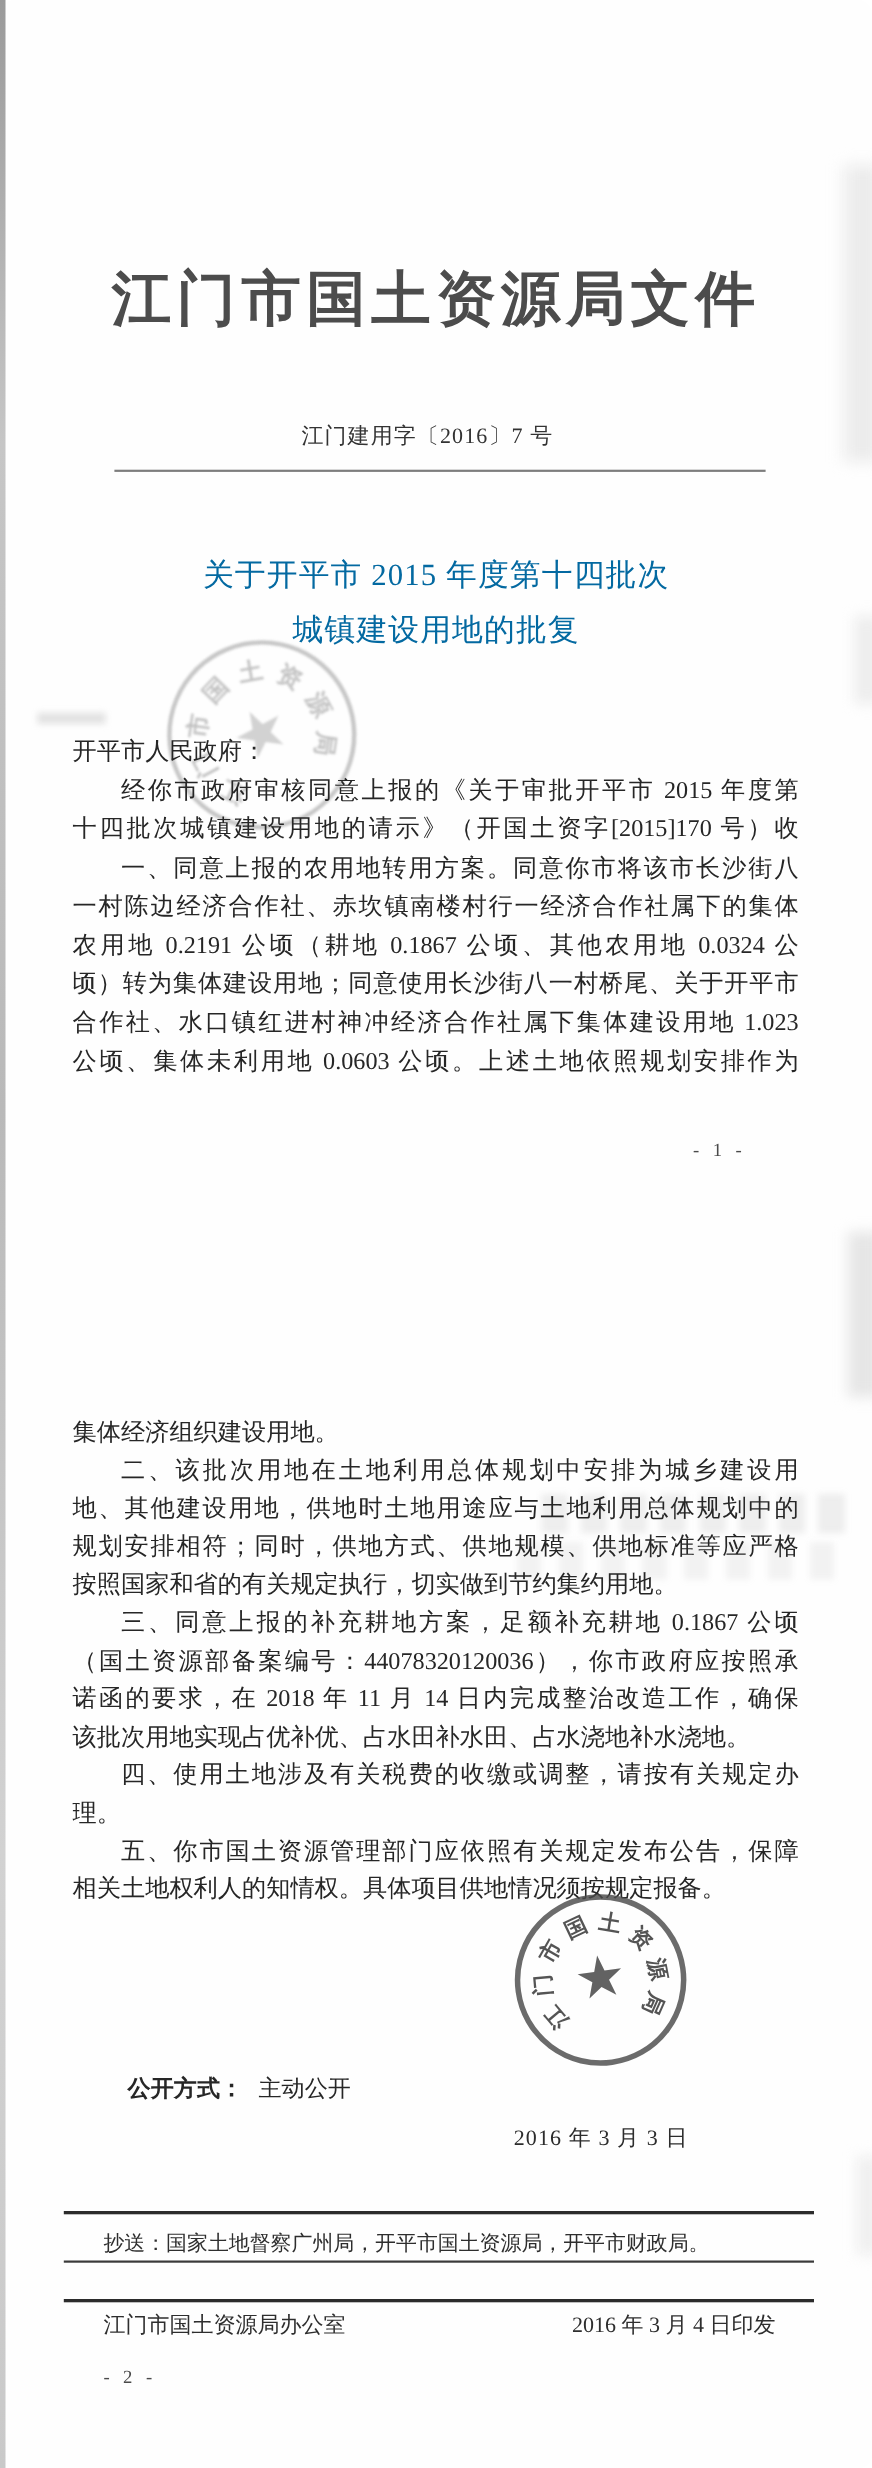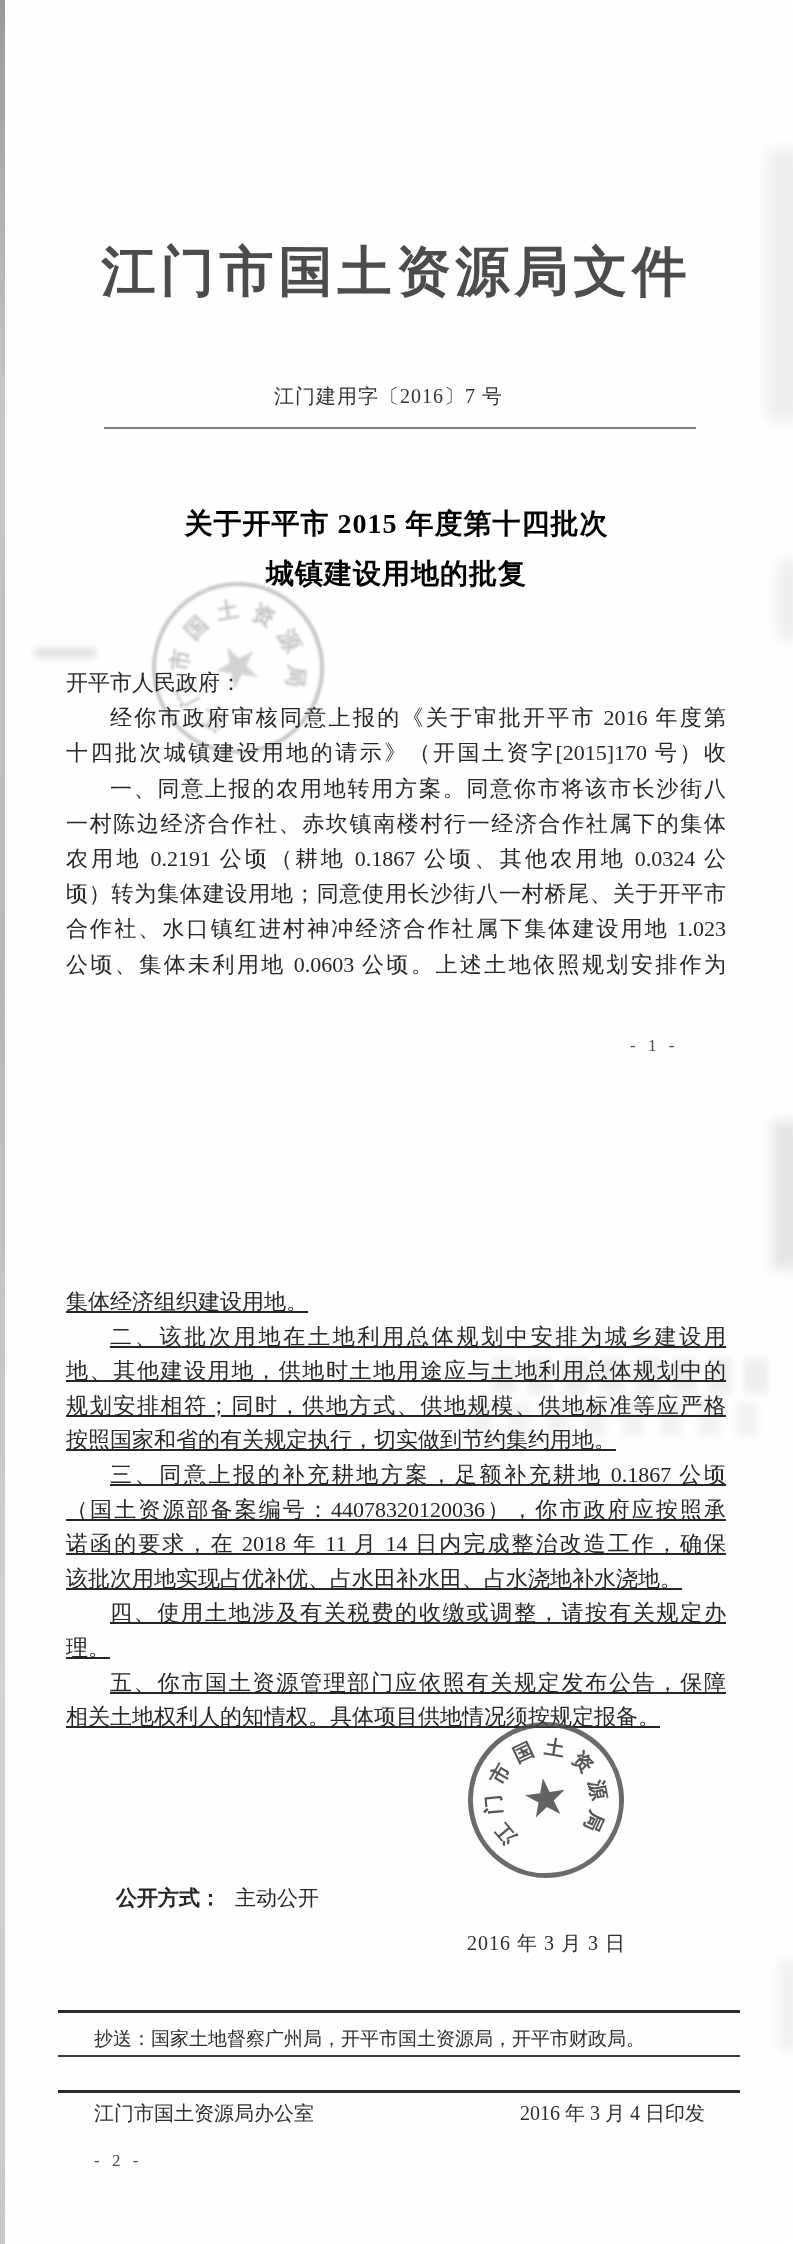--- a/index.html
+++ b/index.html
@@ -21,26 +21,26 @@
   .bleed2{left:470px;top:1402px;width:300px;height:34px;filter:blur(3px);
     background:repeating-linear-gradient(90deg,rgba(140,140,140,.10) 0 22px,transparent 22px 38px);}
 
   
   .banner{position:absolute;top:222px;left:0;right:0;z-index:2;text-align:center;
     font-size:54px;font-weight:700;line-height:100px;color:#4c4c4c;letter-spacing:5px;}
   .docnum{position:absolute;top:383px;left:0;right:0;z-index:2;text-align:center;
     font-size:20px;color:#333;letter-spacing:1px;transform:translateX(-8px);}
   .hrule{position:absolute;top:427px;left:104px;width:592px;height:2px;background:#7d7d7d;z-index:2;}
   .subject{position:absolute;top:499px;left:0;right:0;z-index:2;text-align:center;
-    font-size:28px;font-weight:700;line-height:50px;color:#000000;letter-spacing:1px;}
+    font-size:28px;font-weight:400;line-height:50px;color:#0369a1;letter-spacing:1px;}
 
   
   .body{position:absolute;left:66px;width:660px;z-index:2;font-size:22px;color:#262626;margin-top:24px;}
   .p1{top:641px;line-height:35.2px;}
-  .p2{top:1261px;line-height:34.6px;text-decoration:underline;}
+  .p2{top:1261px;line-height:34.6px;}
   .bline{text-align:justify;text-align-last:justify;}
   .bline.end{text-align-last:left;}
   .bline.indent{text-indent:44px;}
 
   .pfoot{position:absolute;z-index:2;font-size:17px;color:#4a4a4a;letter-spacing:4px;}
   .p1f{top:1036px;left:630px;}
   .p2f{top:2151px;left:94px;}
 
   
   .seal{position:absolute;border-radius:50%;}
@@ -102,21 +102,21 @@
         <span style="transform: rotate(-18deg) translateY(-62px);">国</span>
         <span style="transform: rotate(18deg) translateY(-62px);">土</span>
         <span style="transform: rotate(54deg) translateY(-62px);">资</span>
         <span style="transform: rotate(90deg) translateY(-62px);">源</span>
         <span style="transform: rotate(126deg) translateY(-62px);">局</span>
       </span>
   </div>
 
   <div class="body p1">
       <div class="bline end">开平市人民政府：</div>
-      <div class="bline indent">经你市政府审核同意上报的《关于审批开平市 2016 年度第</div>
+      <div class="bline indent">经你市政府审核同意上报的《关于审批开平市 2015 年度第</div>
       <div class="bline">十四批次城镇建设用地的请示》（开国土资字[2015]170 号）收</div>
       <div class="bline indent">一、同意上报的农用地转用方案。同意你市将该市长沙街八</div>
       <div class="bline">一村陈边经济合作社、赤坎镇南楼村行一经济合作社属下的集体</div>
       <div class="bline">农用地 0.2191 公顷（耕地 0.1867 公顷、其他农用地 0.0324 公</div>
       <div class="bline">顷）转为集体建设用地；同意使用长沙街八一村桥尾、关于开平市</div>
       <div class="bline">合作社、水口镇红进村神冲经济合作社属下集体建设用地 1.023</div>
       <div class="bline">公顷、集体未利用地 0.0603 公顷。上述土地依照规划安排作为</div>
     </div>
   <div class="pfoot p1f">- 1 -</div>
 

